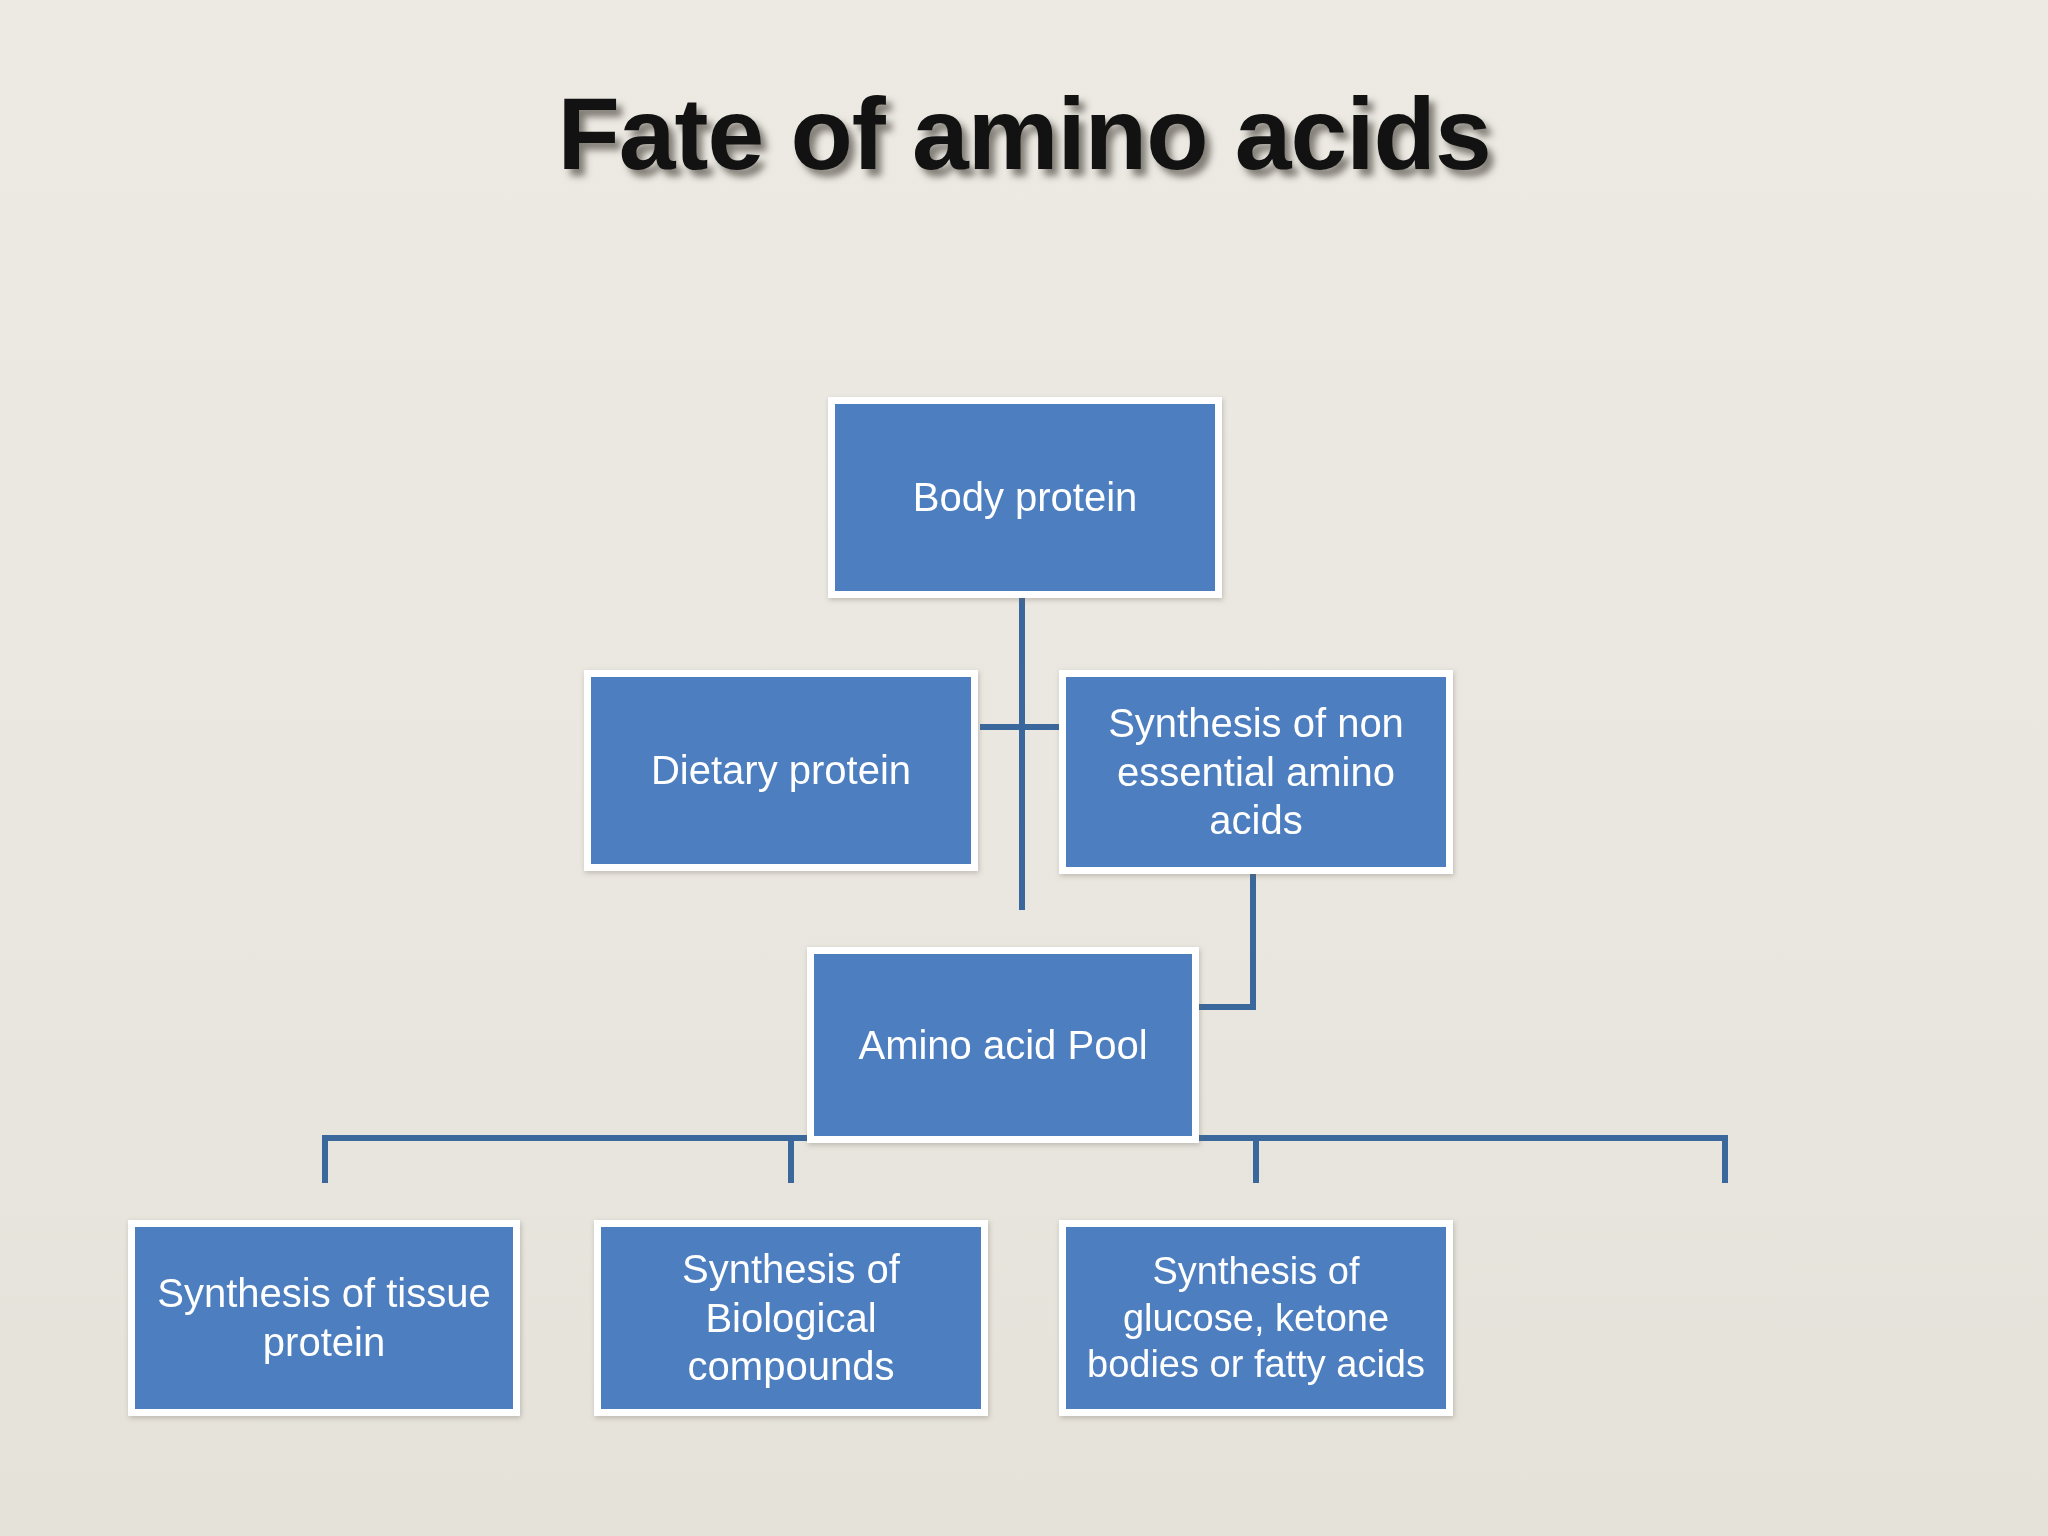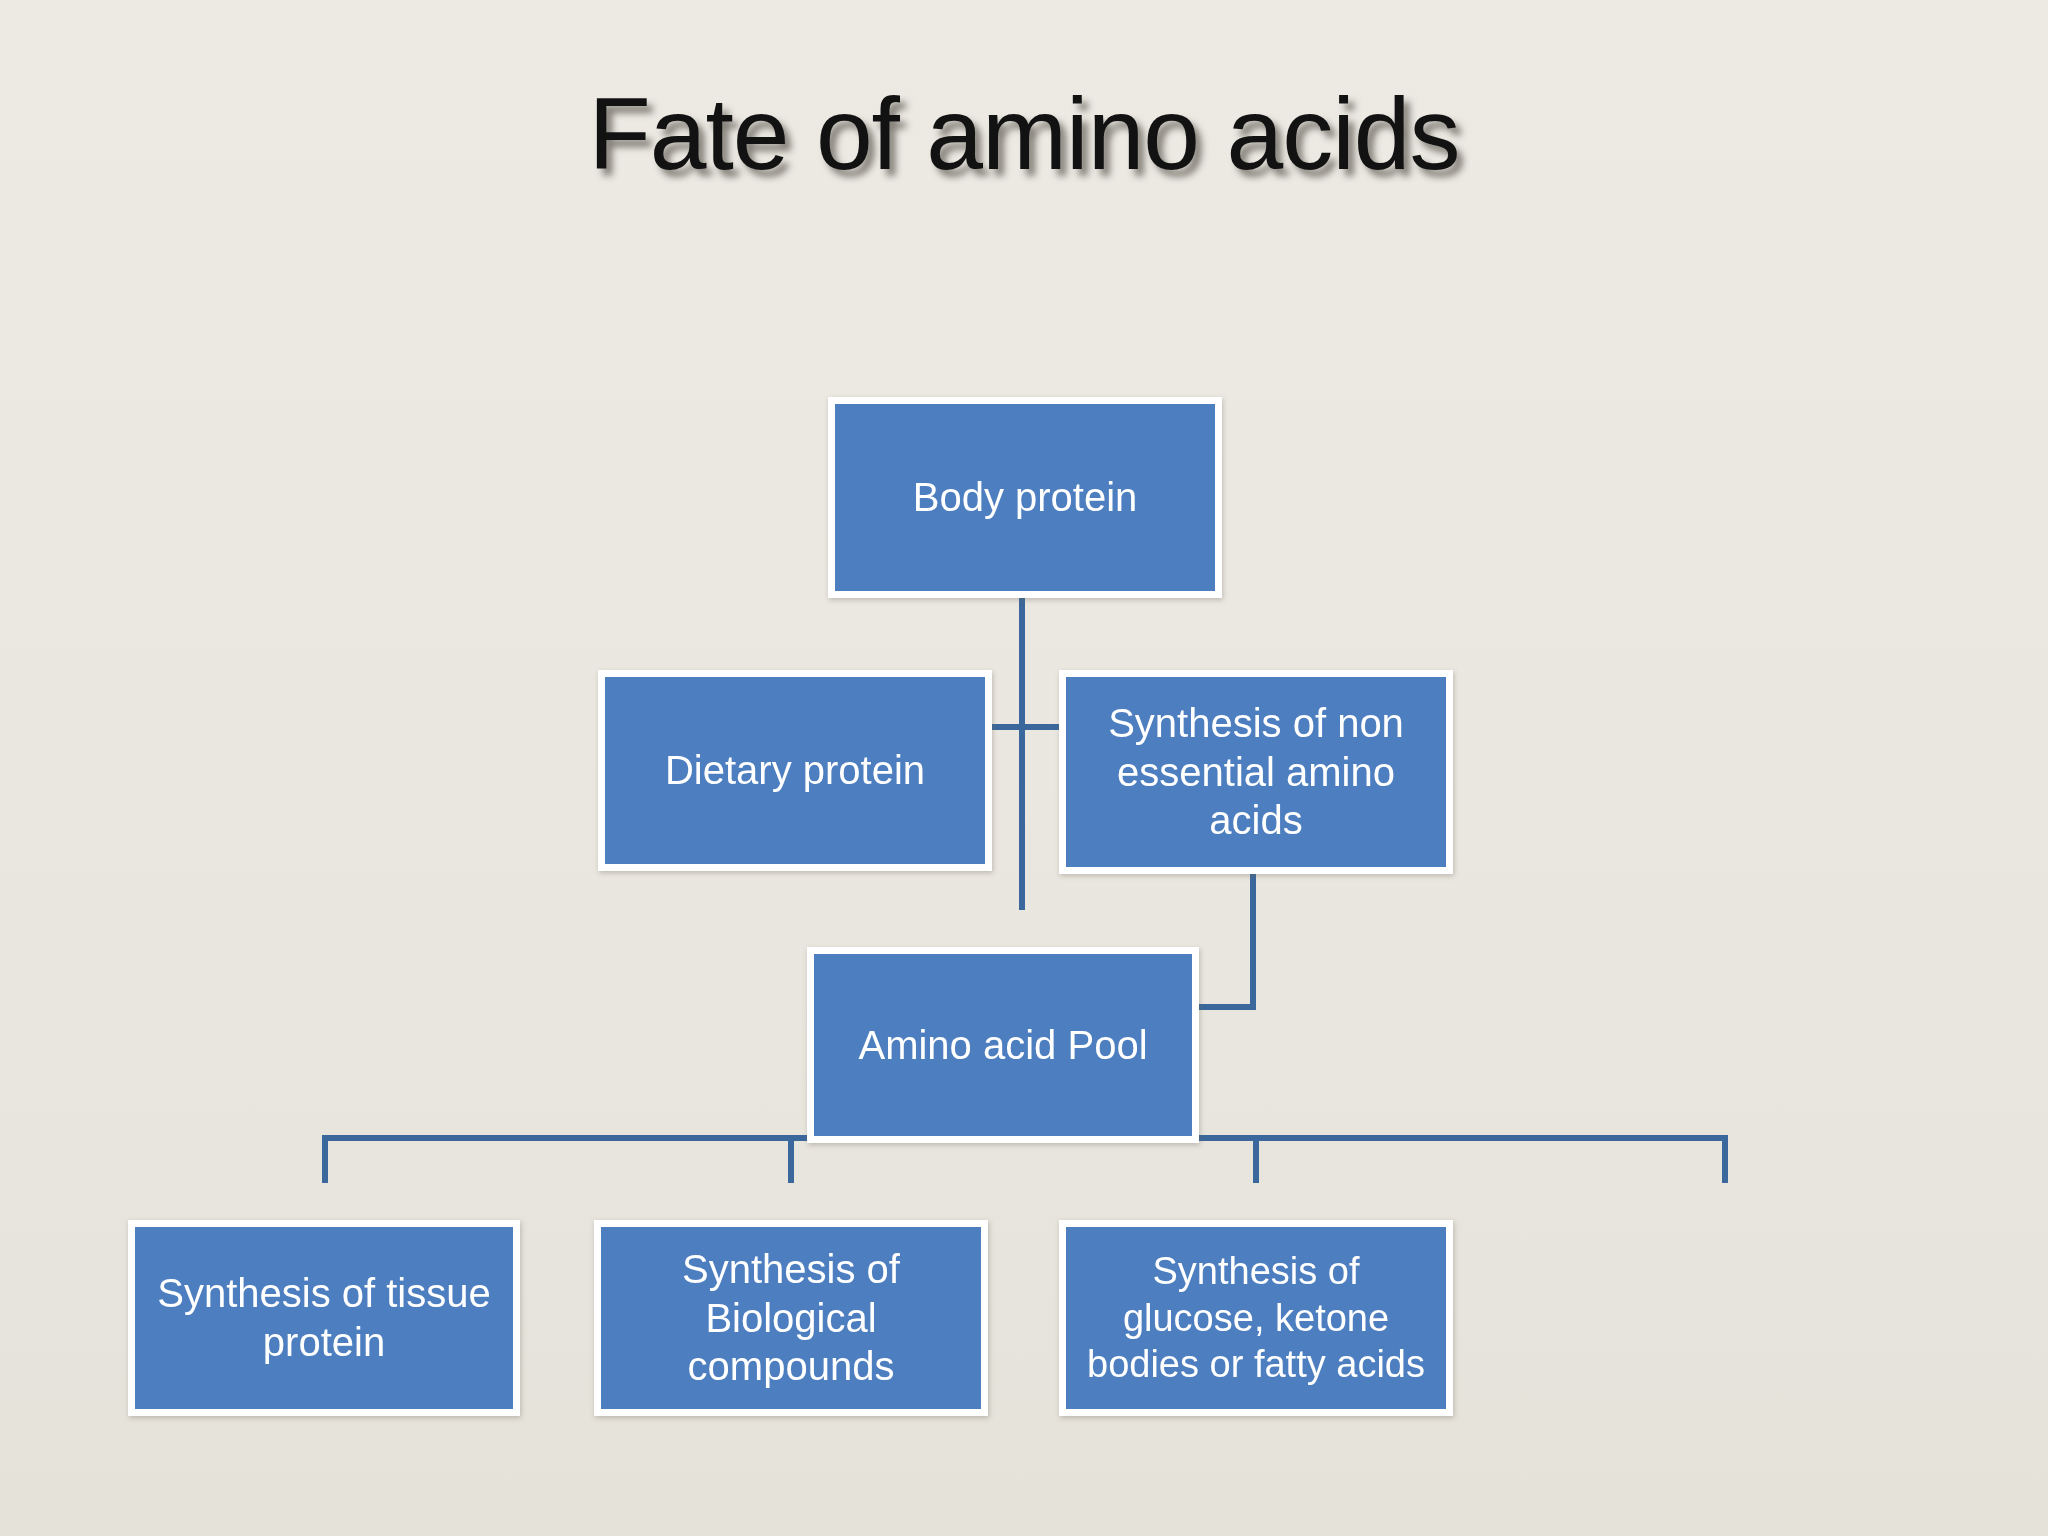--- a/index.html
+++ b/index.html
@@ -15,21 +15,21 @@
     width:2048px;height:1536px;overflow:hidden;
     font-family:"Liberation Sans",sans-serif;
     background:var(--background);
   }
   .stage{
     position:relative;width:2048px;height:1536px;
     background:linear-gradient(180deg,#edeae4 0%,#eae7e0 55%,#e5e2da 100%);
   }
   .slide-title{
     position:absolute;left:0;top:76px;width:100%;
-    text-align:center;font-size:102px;font-weight:400;letter-spacing:-1px;
+    text-align:center;font-size:102px;font-weight:700;letter-spacing:-1px;
     color:var(--title-text);
     text-shadow:6px 7px 7px rgba(40,36,28,.55);
     z-index:3;margin:0;
   }
   .line{position:absolute;background:var(--connector);z-index:1}
   .node{
     position:absolute;z-index:2;
     background:var(--box-fill);
     border:7px solid var(--box-border);
     box-shadow:1px 2px 5px rgba(110,104,92,.35);
@@ -38,21 +38,21 @@
   .node .node-label{
     color:var(--box-text);
     text-align:center;
     white-space:pre-line;
     line-height:1.22;
     font-size:40px;
     padding:2px 4px;
   }
   
   .n-body       {left:828px; top:353px;  width:380px; height:187px}
-  .n-dietary    {left:598px; top:626px;  width:380px; height:187px}
+  .n-dietary    {left:584px; top:626px;  width:380px; height:187px}
   .n-noness     {left:1059px;top:626px;  width:380px; height:190px}
   .n-pool       {left:807px; top:903px;  width:378px; height:182px}
   .n-tissue     {left:128px; top:1176px; width:378px; height:182px}
   .n-biological {left:594px; top:1176px; width:380px; height:182px}
   .n-glucose    {left:1059px;top:1176px; width:380px; height:182px}
   .n-oxidation  {left:1525px;top:1176px; width:381px; height:182px}
   .n-glucose .node-label{font-size:38px}
   .n-oxidation .node-label{font-size:37px}
   
   .l-trunk       {left:1019px;top:540px; width:6px;    height:370px}

